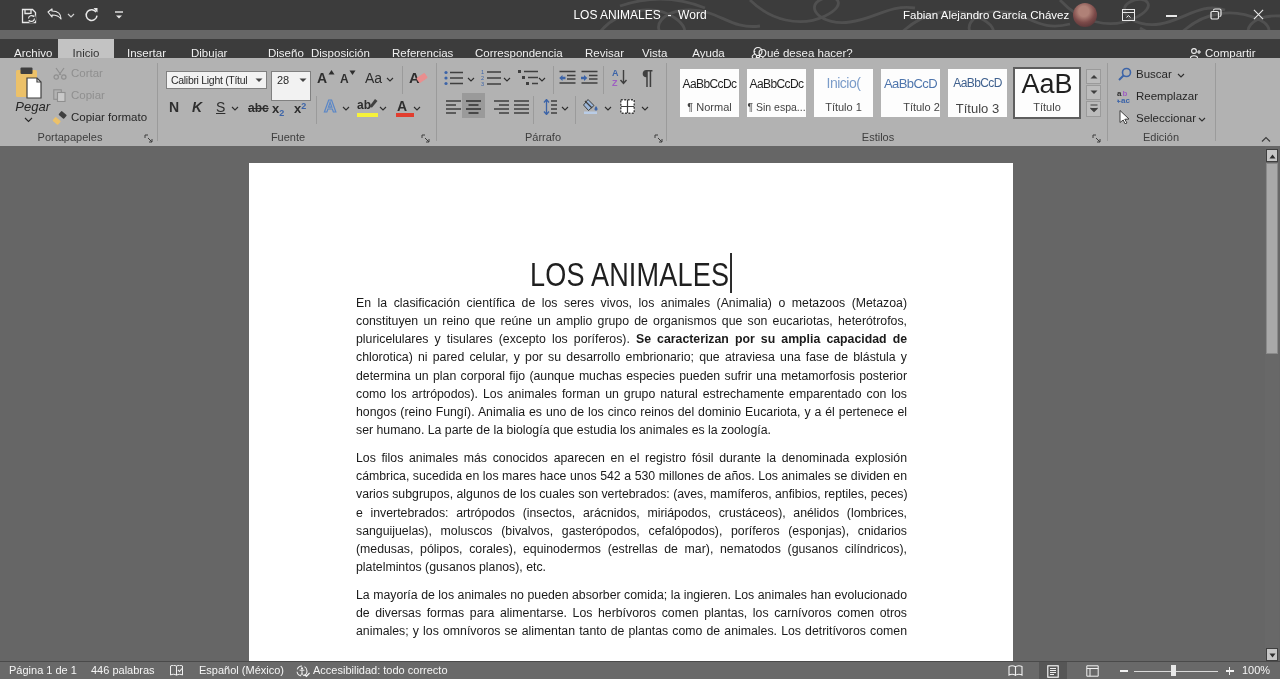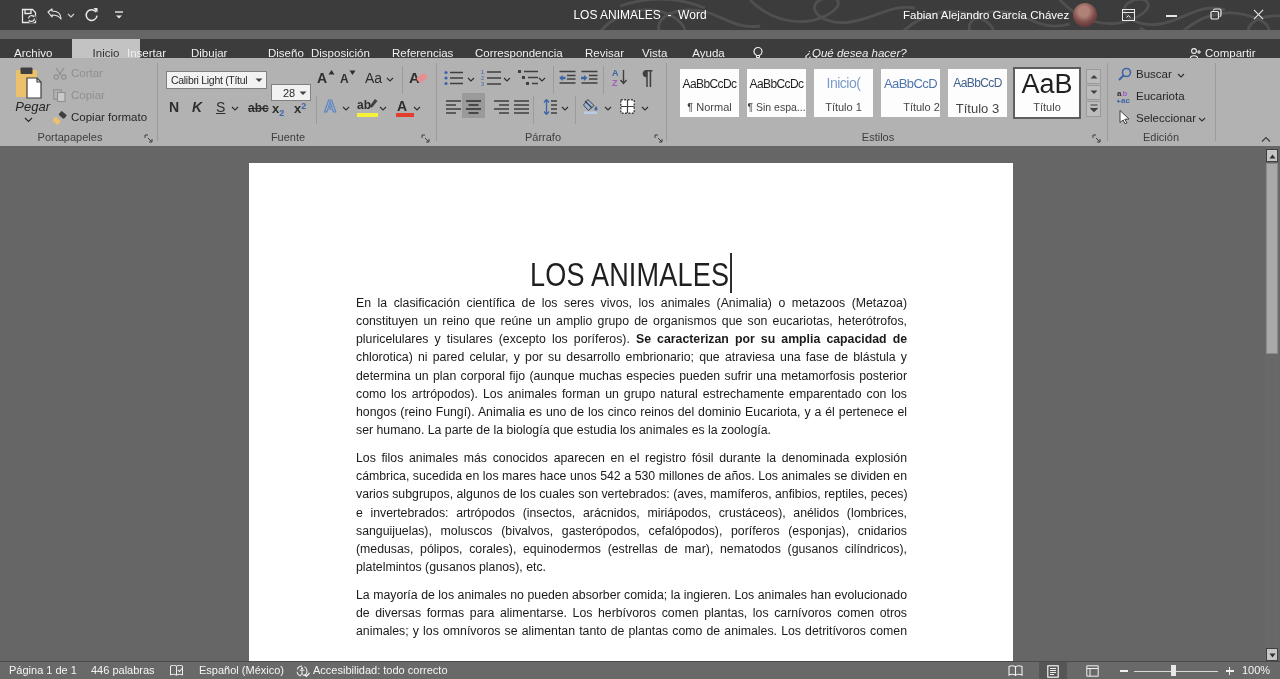--- a/index.html
+++ b/index.html
@@ -97,35 +97,35 @@
     <path d="M3.5 2.5 c0 -1 0.5 -1.5 1.5 -1.5 h4.5 c1 0 1.5 0.5 1.5 1.5 v4.5 c0 1 -0.5 1.5 -1.5 1.5" fill="none" stroke="#e8e8e8" stroke-width="1.2"></path>
     <rect x="1" y="3.5" width="7.5" height="7.5" rx="1.2" fill="none" stroke="#e8e8e8" stroke-width="1.2"></rect>
   </svg>
   <svg class="abs" style="left:1253px;top:9px" width="11" height="11" viewBox="0 0 12 12">
       <path d="M1 1 L11 11 M11 1 L1 11" stroke="#e8e8e8" stroke-width="1.2"></path>
     </svg>
 </div>
 
 <div id="tabrow">
   <div class="tab" style="left:14px;width:37px;">Archivo</div>
-  <div class="tab" id="tab-inicio" style="left:72px;width:68px;">Inicio</div>
+  <div class="tab" id="tab-inicio" style="left:58px;width:56px;">Inicio</div>
   <div class="tab" style="left:127px;width:39px;">Insertar</div>
   <div class="tab" style="left:191px;width:36px;">Dibujar</div>
   <div class="tab" style="left:268px;width:34px;">Diseño</div>
   <div class="tab" style="left:311px;width:56px;">Disposición</div>
   <div class="tab" style="left:392px;width:57px;">Referencias</div>
   <div class="tab" style="left:475px;width:85px;">Correspondencia</div>
   <div class="tab" style="left:585px;width:35px;">Revisar</div>
   <div class="tab" style="left:642px;width:25px;">Vista</div>
   <div class="tab" style="left:692px;width:33px;">Ayuda</div>
   <svg class="abs" style="left:752px;top:7px" width="12" height="15" viewBox="0 0 12 15">
     <circle cx="6" cy="5.5" r="4" fill="none" stroke="#f0f0f0" stroke-width="1.2"></circle>
     <path d="M4.5 9.5 h3 v2 h-3 z M5 12.5 h2" stroke="#f0f0f0" stroke-width="1" fill="none"></path>
   </svg>
-  <div class="tab" style="left:805px;width:120px;text-align:left;font-size:11.5px;white-space:nowrap;font-style:italic;">¿Qué desea hacer?</div>
+  <div class="tab" style="left:751px;width:120px;text-align:left;font-size:11.5px;white-space:nowrap;">¿Qué desea hacer?</div>
   <svg class="abs" style="left:1189px;top:8px" width="13" height="13" viewBox="0 0 13 13">
     <circle cx="5" cy="4" r="2.4" fill="none" stroke="#f0f0f0" stroke-width="1.1"></circle>
     <path d="M1.5 11 c0 -3 7 -3 7 0" fill="none" stroke="#f0f0f0" stroke-width="1.1"></path>
     <path d="M10 3 v4 M8 5 h4" stroke="#f0f0f0" stroke-width="1.1"></path>
   </svg>
   <div class="tab" style="left:1205px;width:60px;text-align:left;white-space:nowrap;">Compartir</div>
 </div>
 
 <div id="ribbon">
   <div class="gsep" style="left:157px;"></div>
@@ -188,21 +188,21 @@
     <rect x="7" y="1" width="7" height="5" rx="1" transform="rotate(40 10 4)" fill="#3f3f3f"></rect>
     <rect x="1" y="7" width="7" height="5" rx="1" transform="rotate(40 4 10)" fill="#ecc169"></rect>
   </svg>
   <div class="abs" style="left:71px;top:52.5px;font-size:11.5px;color:#262626;">Copiar formato</div>
 
   <div class="combo" style="left:166px;top:13px;width:101px;height:18px;line-height:16px;padding-left:4px;font-size:10.5px;letter-spacing:-0.3px;white-space:nowrap;overflow:hidden;">Calibri Light (Títul
     <svg class="abs" style="right:3px;top:6px" width="8" height="5" viewBox="0 0 8 5">
         <path d="M0.5 0.5 L4 4 L7.5 0.5" fill="#444" stroke="none"></path>
       </svg>
   </div>
-  <div class="combo" style="left:271px;top:13px;width:40px;height:17px;line-height:16px;padding-left:11px;margin-top:13px;">28
+  <div class="combo" style="left:271px;top:13px;width:40px;height:30px;line-height:16px;padding-left:5px;">28
     <svg class="abs" style="right:3px;top:6px" width="8" height="5" viewBox="0 0 8 5">
         <path d="M0.5 0.5 L4 4 L7.5 0.5" fill="#444" stroke="none"></path>
       </svg>
   </div>
 
   <div class="abs ric" style="left:317px;top:12px;font-size:14px;font-weight:bold;">A</div>
   <svg class="abs" style="left:328px;top:11px" width="7" height="6" viewBox="0 0 7 6">
       <path d="M0.5 5.5 L3.5 1 L6.5 5.5" fill="#2e2e2e"></path>
     </svg>
   <div class="abs ric" style="left:340px;top:14px;font-size:12px;font-weight:bold;">A</div>
@@ -383,21 +383,21 @@
   <div class="abs" style="left:1136px;top:10px;font-size:11.5px;color:#262626;">Buscar</div>
   <svg class="abs" style="left:1177px;top:15px" width="8" height="5" viewBox="0 0 8 5">
       <path d="M1 1 l3 3 l3 -3" fill="none" stroke="#2e2e2e" stroke-width="1.1"></path>
     </svg>
   <svg class="abs" style="left:1117px;top:31px" width="16" height="14" viewBox="0 0 16 14">
     <text x="0" y="7" font-size="8" font-weight="bold" fill="#2e2e2e" font-family="Liberation Sans">a</text>
     <text x="5.5" y="7" font-size="8" font-weight="bold" fill="#9e5fc1" font-family="Liberation Sans">b</text>
     <text x="4" y="14" font-size="8" font-weight="bold" fill="#3c64a8" font-family="Liberation Sans">ac</text>
     <path d="M1 10.5 v2 l2.5 0 M2 11 l-1.5 1.5 l1.5 1.2" fill="none" stroke="#3c64a8" stroke-width="0.9"></path>
   </svg>
-  <div class="abs" style="left:1136px;top:32px;font-size:11.5px;color:#262626;">Eucariota</div>
+  <div class="abs" style="left:1136px;top:32px;font-size:11.5px;color:#262626;">Reemplazar</div>
   <svg class="abs" style="left:1119px;top:52px" width="11" height="14" viewBox="0 0 11 14">
     <path d="M1 0.5 L10 9 L5.8 9.3 L8 13 L6 13.8 L4.2 10 L1 12.5 z" fill="#ffffff" stroke="#3f3f3f" stroke-width="1"></path>
   </svg>
   <div class="abs" style="left:1136px;top:54px;font-size:11.5px;color:#262626;">Seleccionar</div>
   <svg class="abs" style="left:1198px;top:59px" width="8" height="5" viewBox="0 0 8 5">
       <path d="M1 1 l3 3 l3 -3" fill="none" stroke="#2e2e2e" stroke-width="1.1"></path>
     </svg>
 </div>
 
 <div id="docarea">

